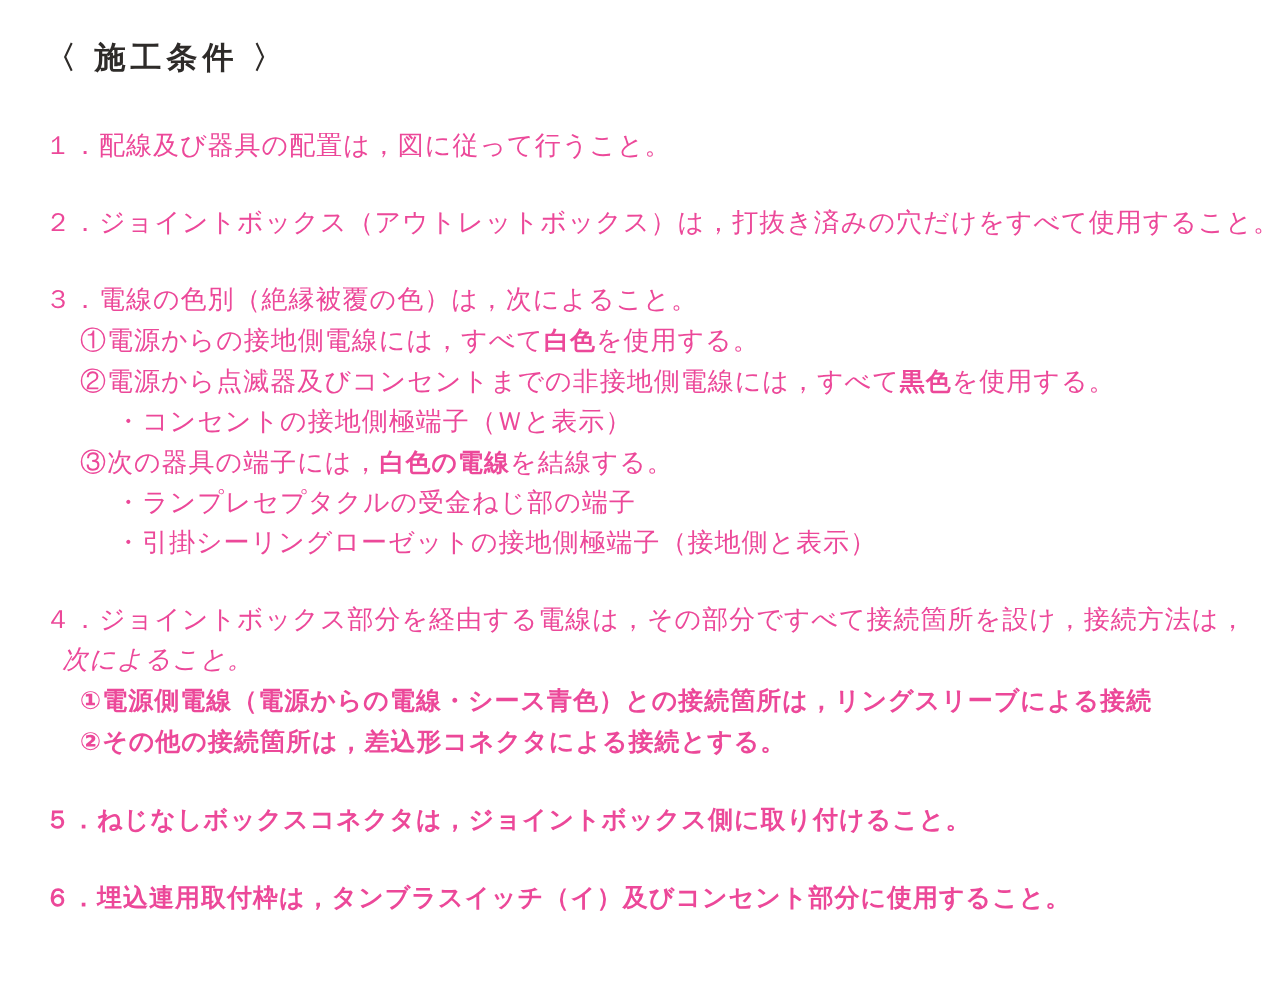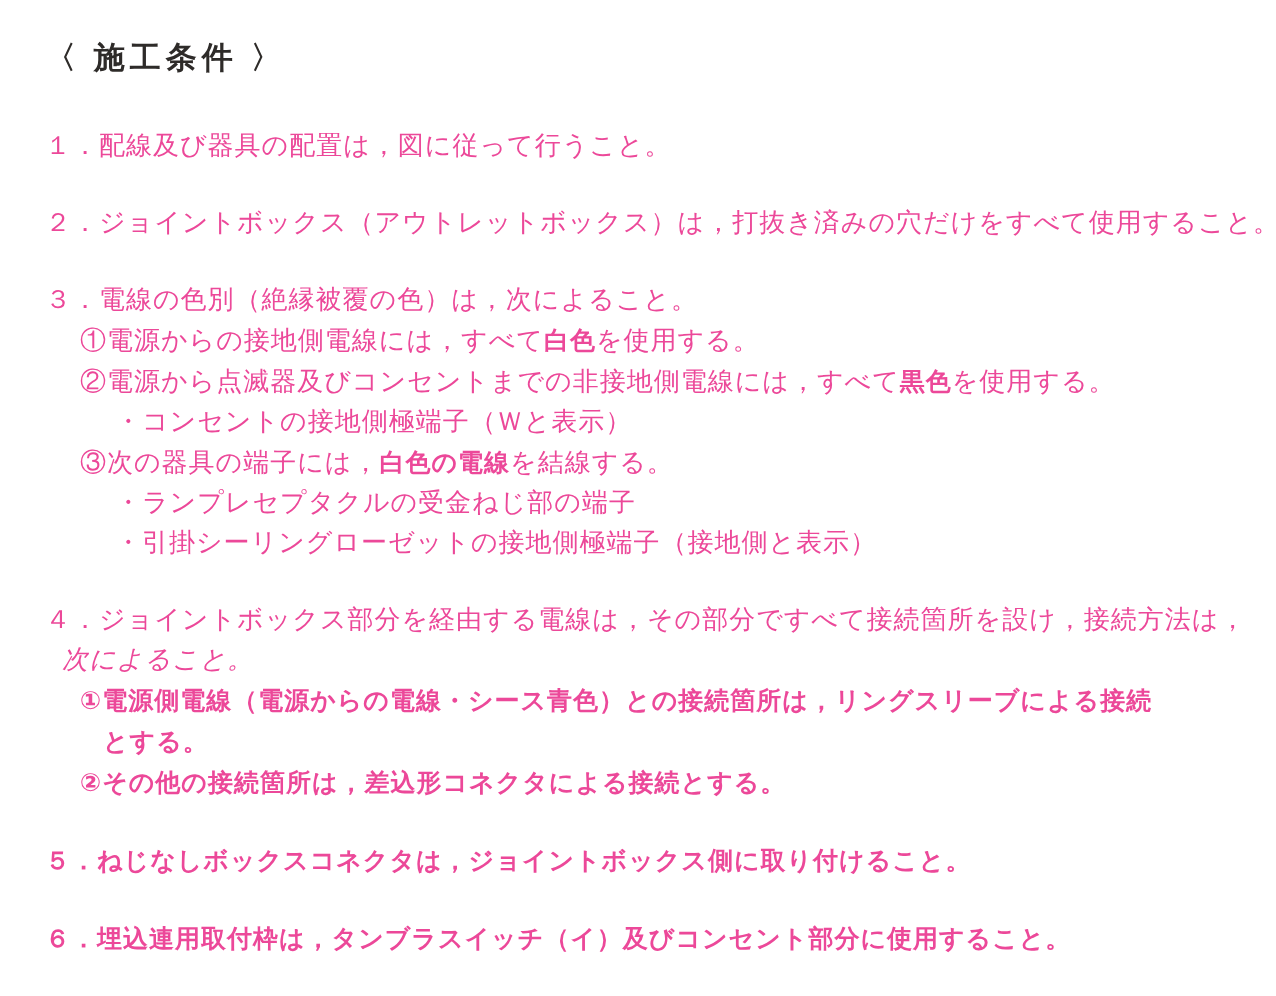--- a/index.html
+++ b/index.html
@@ -13,21 +13,21 @@
     overflow: hidden;
     color: #2e2b29;
   }
   .page {
     box-sizing: border-box;
     width: 1276px;
     height: 996px;
     padding: 36px 20px 0 45px;
   }
   .title {
-    font-family: Liberation Serif, serif;
+    font-family: Liberation Sans, sans-serif;
     font-weight: 700;
     font-size: 31px;
     letter-spacing: 5px;
     line-height: 44px;
     margin-bottom: 46px;
     color: #2e2b29;
     white-space: nowrap;
   }
   .condition-item {
     margin-bottom: 37px;
@@ -69,21 +69,20 @@
         <div class="line indent-2"><span class="seg">②電源から点滅器及びコンセントまでの非接地側電線には，すべて</span><span class="seg bold">黒色</span><span class="seg">を使用する。</span></div>
         <div class="line indent-4"><span class="seg">・コンセントの接地側極端子（Ｗと表示）</span></div>
         <div class="line indent-2"><span class="seg">③次の器具の端子には，</span><span class="seg bold">白色の電線</span><span class="seg">を結線する。</span></div>
         <div class="line indent-4"><span class="seg">・ランプレセプタクルの受金ねじ部の端子</span></div>
         <div class="line indent-4"><span class="seg">・引掛シーリングローゼットの接地側極端子（接地側と表示）</span></div>
       </div>
       <div class="condition-item">
         <div class="line indent-0"><span class="seg">４．ジョイントボックス部分を経由する電線は，その部分ですべて接続箇所を設け，接続方法は，</span></div>
         <div class="line indent-1"><span class="seg">次によること。</span></div>
         <div class="line indent-2"><span class="seg bold">①電源側電線（電源からの電線・シース青色）との接続箇所は，リングスリーブによる接続</span></div>
-        <div class="line indent-3"><span class="seg bold">とする。</span></div>
         <div class="line indent-2"><span class="seg bold">②その他の接続箇所は，差込形コネクタによる接続とする。</span></div>
       </div>
       <div class="condition-item">
         <div class="line indent-0"><span class="seg bold">５．ねじなしボックスコネクタは，ジョイントボックス側に取り付けること。</span></div>
       </div>
       <div class="condition-item">
         <div class="line indent-0"><span class="seg bold">６．埋込連用取付枠は，タンブラスイッチ（イ）及びコンセント部分に使用すること。</span></div>
       </div>
     </div>
 </div>

